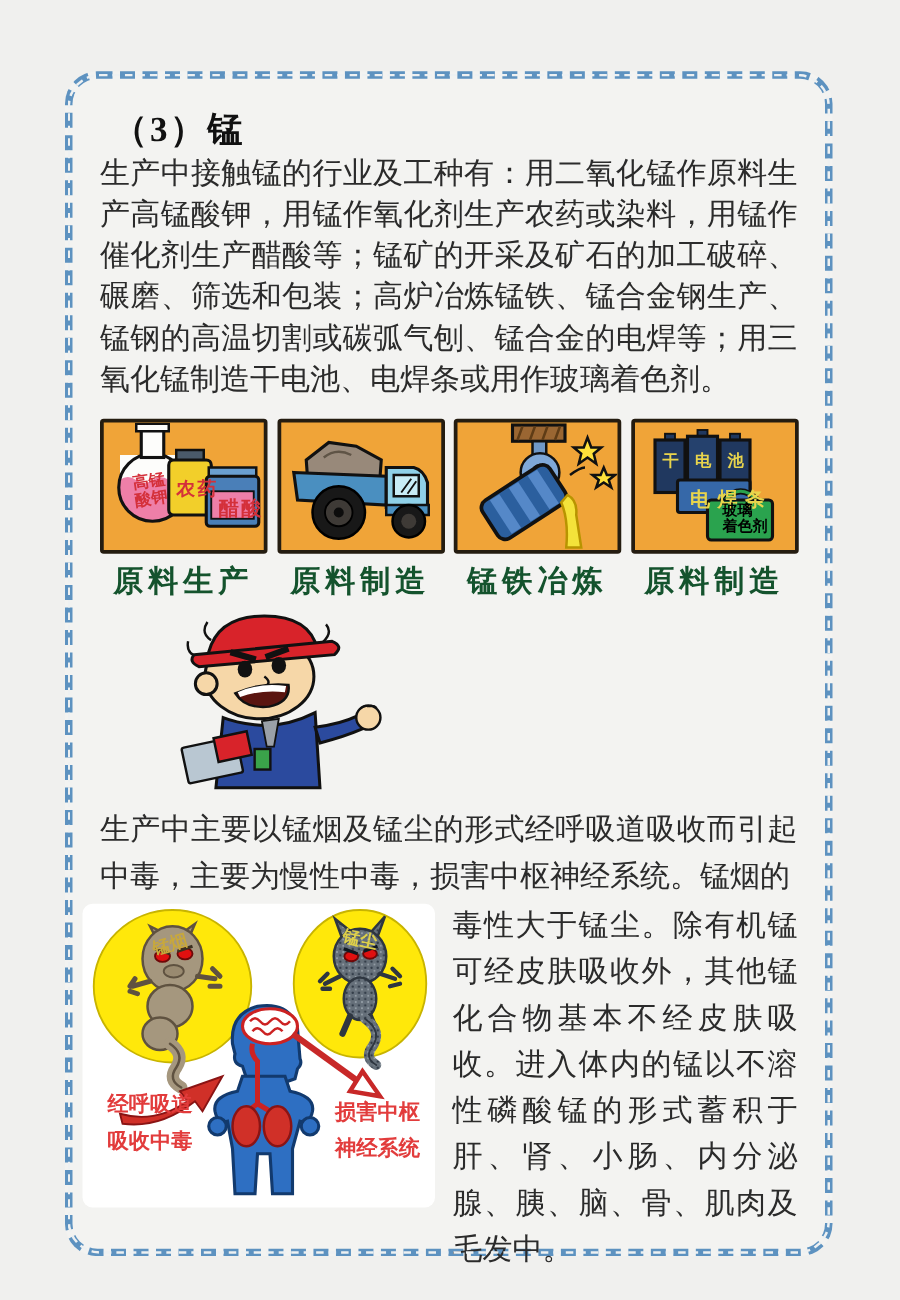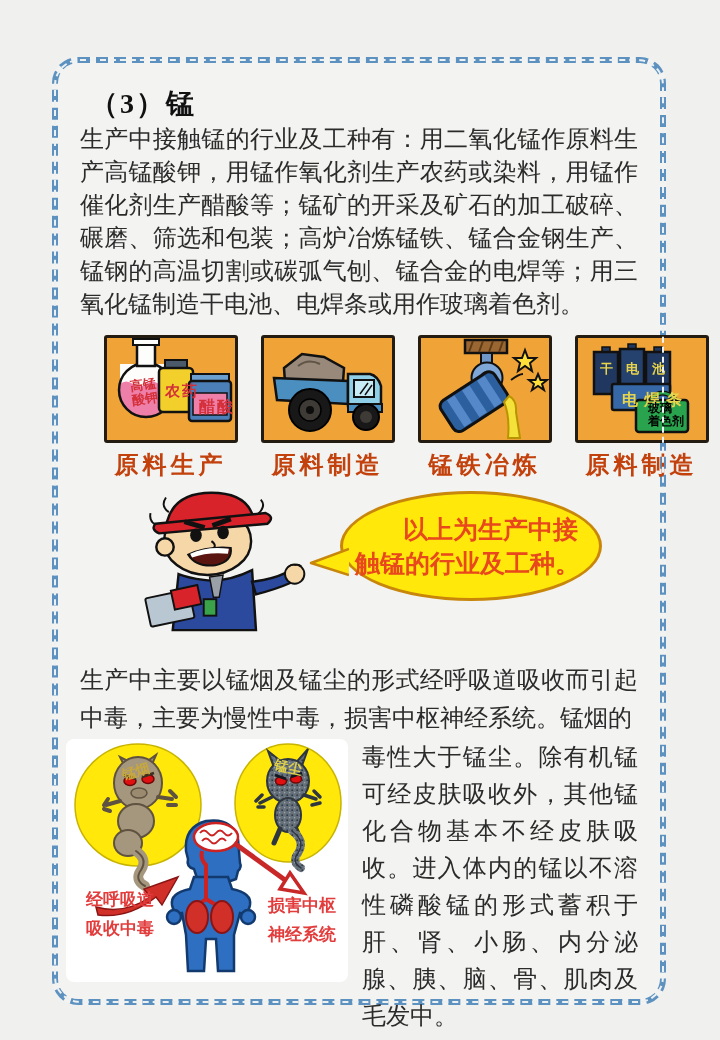--- a/index.html
+++ b/index.html
@@ -7,30 +7,30 @@
   .page { position:relative; width:720px; height:1040px; background:#f0f0ee; overflow:hidden;
           font-family:"Liberation Serif", serif;padding-left:44px; }
   .card { position:absolute; left:52px; top:57px; width:614px; height:948px;
           background:#f3f3f1; border:6px dashed #5d92c0; border-radius:26px;
           padding:18px 22px 0 22px; }
   .card::after { content:""; position:absolute; inset:-4px; border:2px dashed #eef1f2;
           border-radius:26px; pointer-events:none; }
   .title { font-size:28px; font-weight:bold; color:#111; margin:4px 0 0 10px; letter-spacing:2px; }
   .para  { font-size:24px; color:#2b2b2b; text-align:justify; text-justify:inter-ideograph; }
   .p1 { width:558px; line-height:33px; }
-  .p2 { margin-top:24px;  width:558px; line-height:38px; }
+  .p2 { margin-top:8px;  width:558px; line-height:38px; }
 
   
   .panels { margin-top:14px; display:flex; justify-content:space-between; width:558px; }
-  .panel { width:133px;margin-left:24px; }
+  .panel { width:133px; }
   .panel-art { position:relative; width:134px; height:108px; background:#f0a438;
                border:3px solid #241c10; border-radius:3px; overflow:hidden; }
   .panel-art svg { position:absolute; left:0; top:0; }
   .panel-label { margin-top:6px; text-align:center; font-size:24px; font-weight:bold;
-                 color:#c2410c; letter-spacing:4px; white-space:nowrap; }
+                 color:#14532d; letter-spacing:4px; white-space:nowrap; }
   .ov { position:absolute; font-weight:bold; white-space:pre-line; pointer-events:none;
         font-family:"Liberation Sans", sans-serif; }
 
   
   .cartoon-row { position:relative; margin-top:4px; height:152px; display:flex; align-items:flex-start; }
   .man-box { width:200px; height:150px; margin-left:30px; flex:none; }
   .bubble { position:relative; margin-left:30px; margin-top:6px; width:262px; height:110px; flex:none;
             background:#ffe80a; border:3px solid #c8860a; border-radius:50%; }
   .bubble-tail { position:absolute; left:-34px; top:52px; width:40px; height:32px; z-index:2; }
   .bubble-text { position:absolute; inset:0; display:flex; align-items:center; }
@@ -175,28 +175,20 @@
           <path d="M183,85 q4,-4 9,-2 M189,83 q5,-2 8,1" fill="none" stroke="#111" stroke-width="1.5"></path>
           <g transform="rotate(-12 62 127)">
             <rect x="38" y="112" width="46" height="30" rx="2" fill="#b9c7d2" stroke="#111" stroke-width="2"></rect>
           </g>
           <g transform="rotate(-12 78 117)">
             <rect x="64" y="106" width="28" height="20" fill="#d8232a" stroke="#111" stroke-width="2"></rect>
           </g>
           <rect x="96" y="118" width="13" height="17" fill="#3aa34a" stroke="#111" stroke-width="2"></rect>
         </svg>
       </div>
-      <div class="bubble">
-        <svg class="bubble-tail" viewBox="0 0 40 32">
-          <path d="M40,3 L2,17 L40,29" fill="#ffe80a" stroke="#c8860a" stroke-width="2.5" stroke-linejoin="round"></path>
-        </svg>
-        <div class="bubble-text">
-          <p>以上为生产中接触锰的行业及工种。</p>
-        </div>
-      </div>
     </div>
 
     <p class="para p2">生产中主要以锰烟及锰尘的形式经呼吸道吸收而引起中毒，主要为慢性中毒，损害中枢神经系统。锰烟的</p>
 
     <div class="wrap-row">
       <div class="illus">
         <svg width="282" height="243" viewBox="0 0 282 243">
           <defs>
             <pattern id="dots" width="5" height="5" patternUnits="userSpaceOnUse">
               <rect width="5" height="5" fill="#66707a"></rect>

